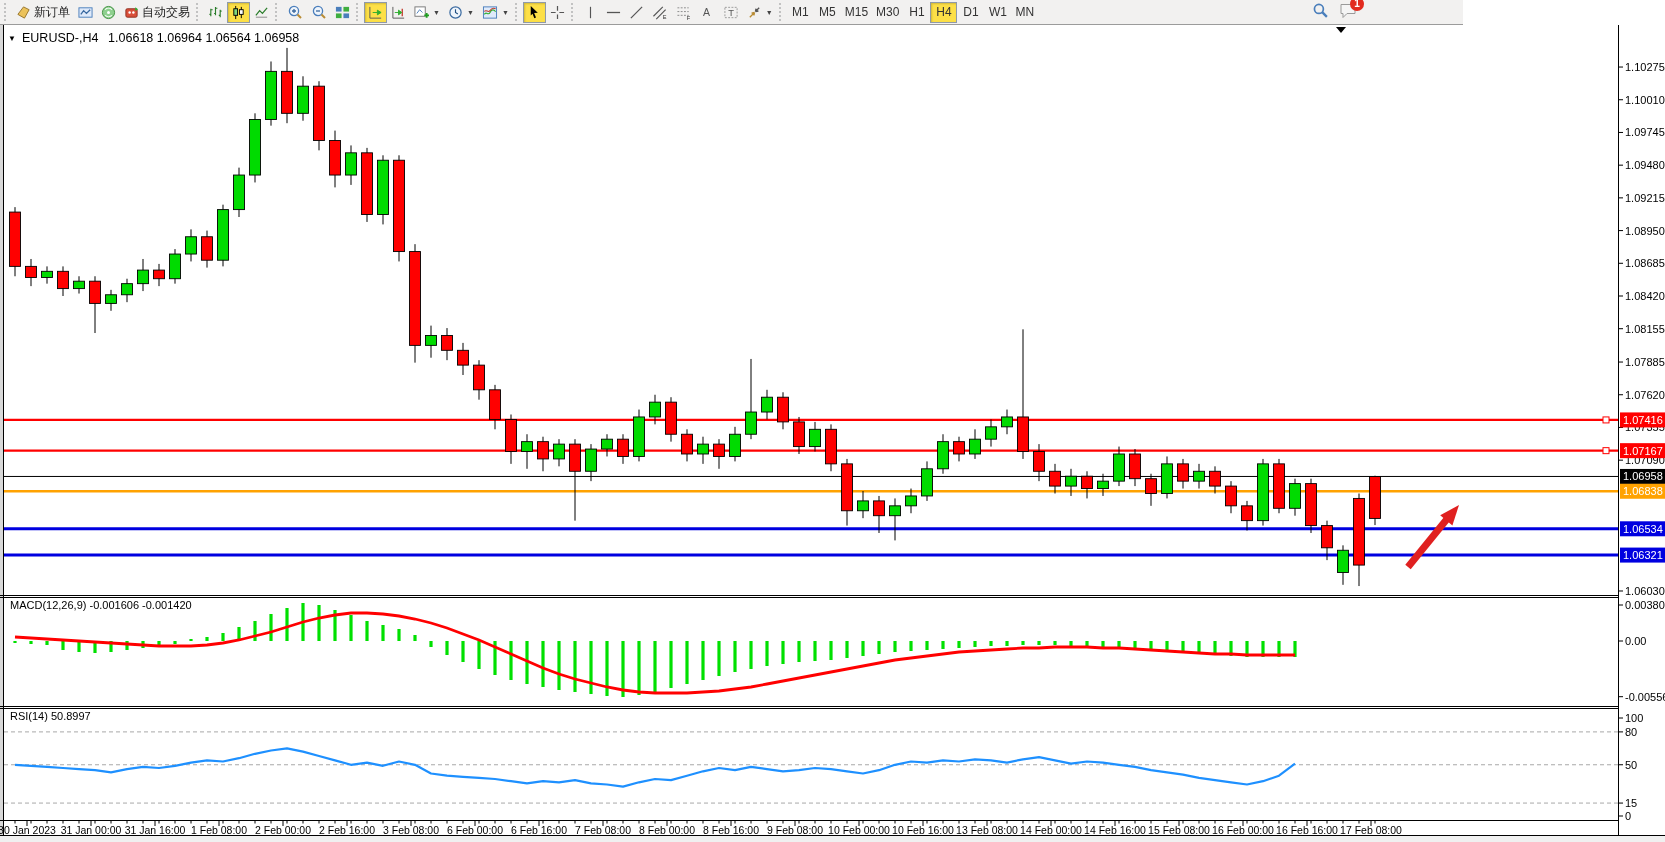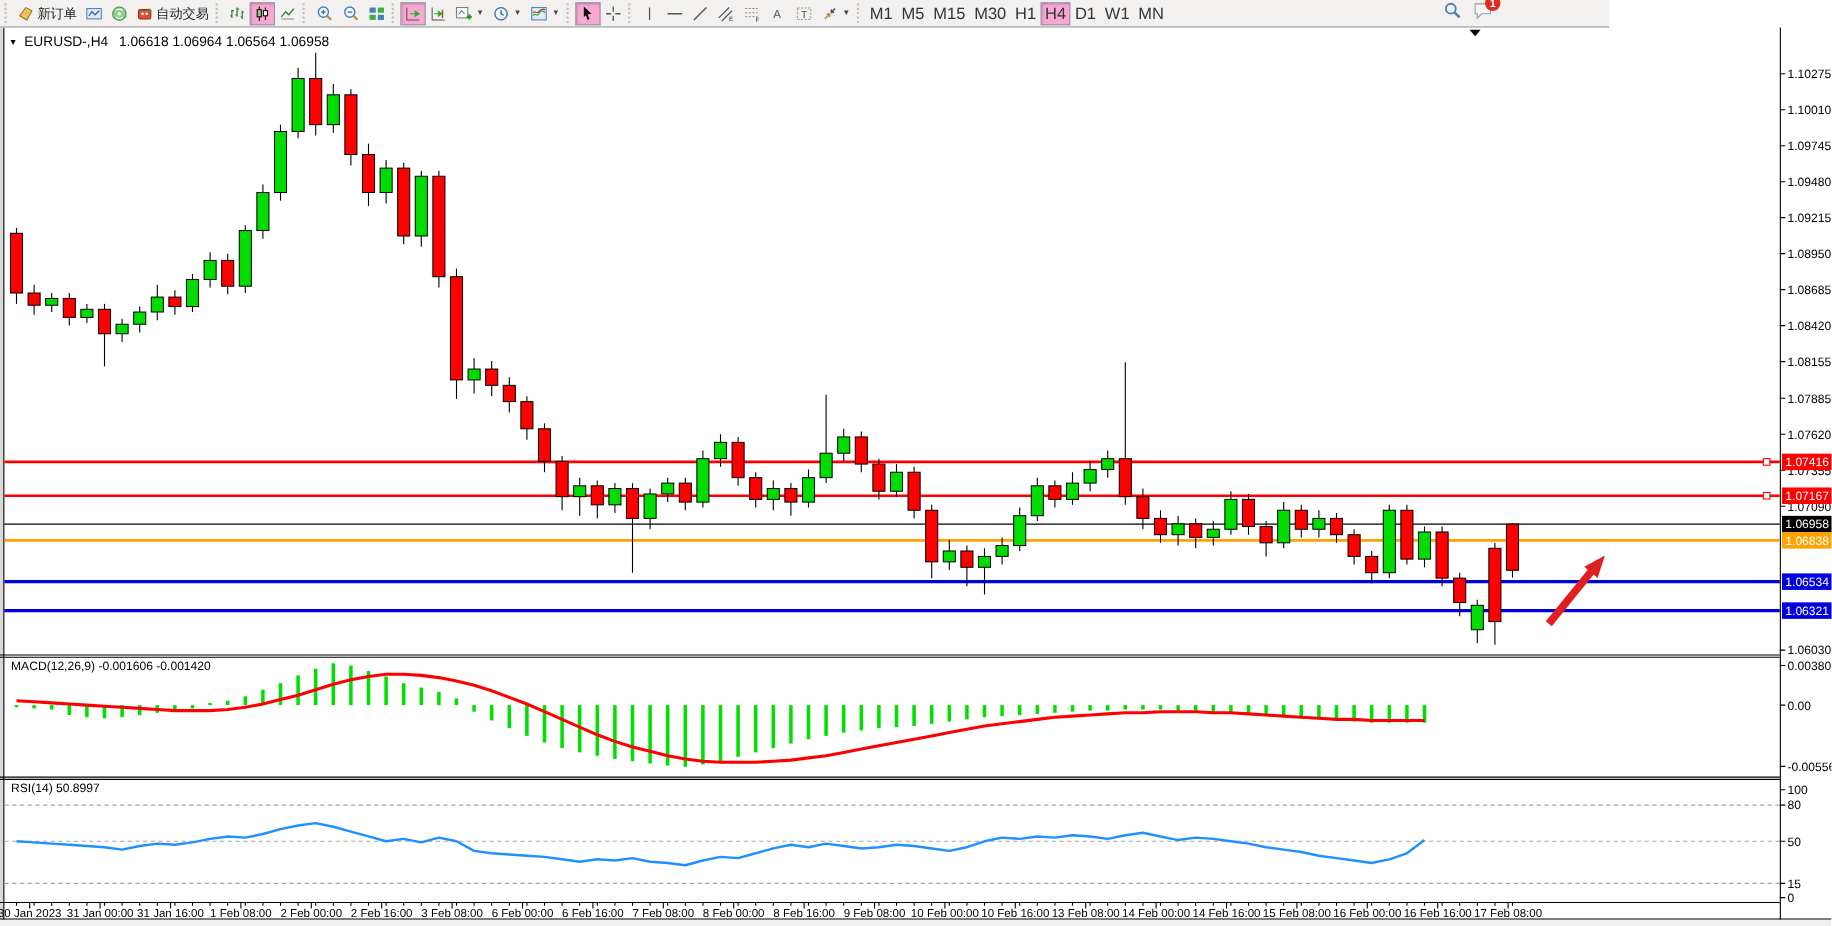--- a/index.html
+++ b/index.html
@@ -8,25 +8,25 @@
   #app { position:relative; width:1665px; height:842px; }
 
   
   .toolbar { position:absolute; left:0; top:0; width:1463px; height:25px;
              background:#f2f1f0; border-bottom:1px solid #9b9b9b;
              display:flex; align-items:center; padding:0 2px; z-index:5; }
   .grip { width:5px; height:18px; border-left:2px dotted #c2c2c2; margin:0 3px 0 2px; }
   .tbtn { height:21px; min-width:23px; display:flex; align-items:center; justify-content:center;
           gap:3px; padding:0 3px; border:1px solid transparent; background:transparent;
           font-size:12px; color:#222; cursor:default; }
-  .tbtn.pressed { border:1px solid #8f9aa8; background:#f9a8d4;
+  .tbtn.pressed { border:1px solid #8f9aa8; background:#fde047;
                   box-shadow:inset 1px 1px 2px rgba(0,0,0,.18); }
   .tbtn svg { display:block; }
   .caret { font-size:7px; color:#444; margin-left:1px; }
-  .tf { font-size:15px; color:#333; min-width:27px; }
+  .tf { font-size:12px; color:#333; min-width:27px; }
   .toolbar-right { margin-left:auto; display:flex; align-items:center; gap:10px; padding-right:104px; }
   .chat-wrap { position:relative; }
   .chat-badge { position:absolute; top:-5px; right:-7px; background:#e22b1e; color:#fff;
                 font-size:10px; font-weight:bold; border-radius:50%; width:14px; height:14px;
                 display:flex; align-items:center; justify-content:center; }
 
   
   #chart-svg { position:absolute; left:0; top:0; }
   text { font-family:"Liberation Sans", sans-serif; }
 </style>

